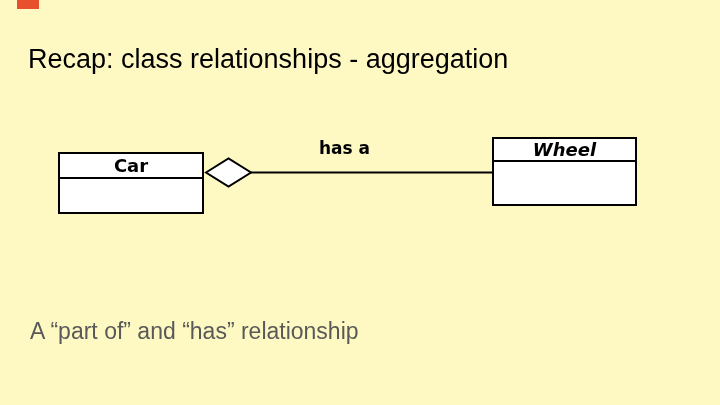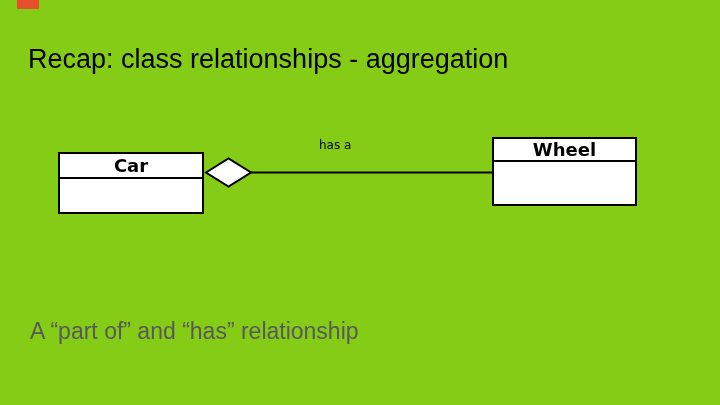--- a/index.html
+++ b/index.html
@@ -66,54 +66,55 @@
     font-size: 18px;
     color: #000000;
   }
   .uml-box.car .uml-title {
     height: 25px;
     line-height: 23px;
   }
   .uml-box.wheel .uml-title {
     height: 23px;
     line-height: 21px;
+    font-style: italic;
   }
   .uml-body {
     width: 100%;
   }
   svg.connectors {
     position: absolute;
     left: 0;
     top: 0;
     pointer-events: none;
   }
   .edge-label {
     position: absolute;
     left: 319px;
     top: 138px;
     font-family: "DejaVu Sans", sans-serif;
-    font-weight: 400;
-    font-size: 12px;
+    font-weight: 700;
+    font-size: 17px;
     color: #000000;
     white-space: nowrap;
   }
   .slide-note {
     position: absolute;
     left: 30px;
     top: 320px;
     font-size: 23px;
     line-height: 22px;
     color: #595959;
     white-space: nowrap;
   }
 </style>
 </head>
 <body>
 
-<div class="slide" style="background: #84cc16;">
+<div class="slide" style="background: #fef9c3;">
 
   <div class="accent-bar" style="background: rgb(232, 80, 45);"></div>
 
   <div class="slide-title">Recap: class relationships - aggregation</div>
 
   <div class="diagram-layer">
 
     <svg class="connectors" width="720" height="405" viewBox="0 0 720 405">
       <line x1="251" y1="172.5" x2="492" y2="172.5" stroke="#000000" stroke-width="2"></line>
       <polygon points="206,172.5 228.5,158.5 251,172.5 228.5,186.5" fill="#ffffff" stroke="#000000" stroke-width="2"></polygon>

